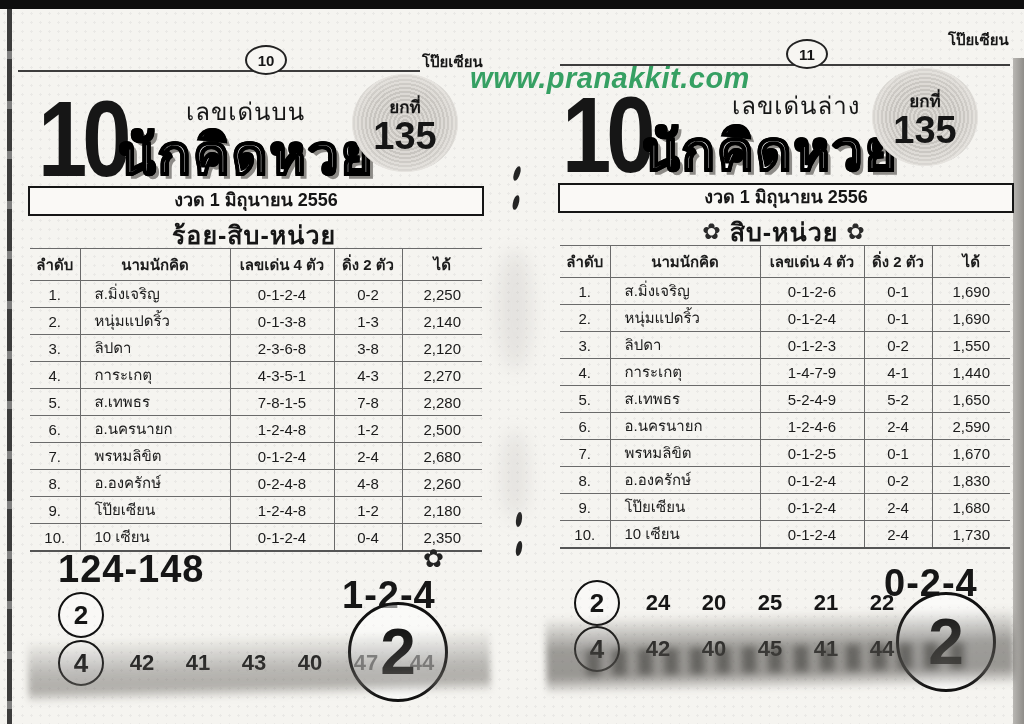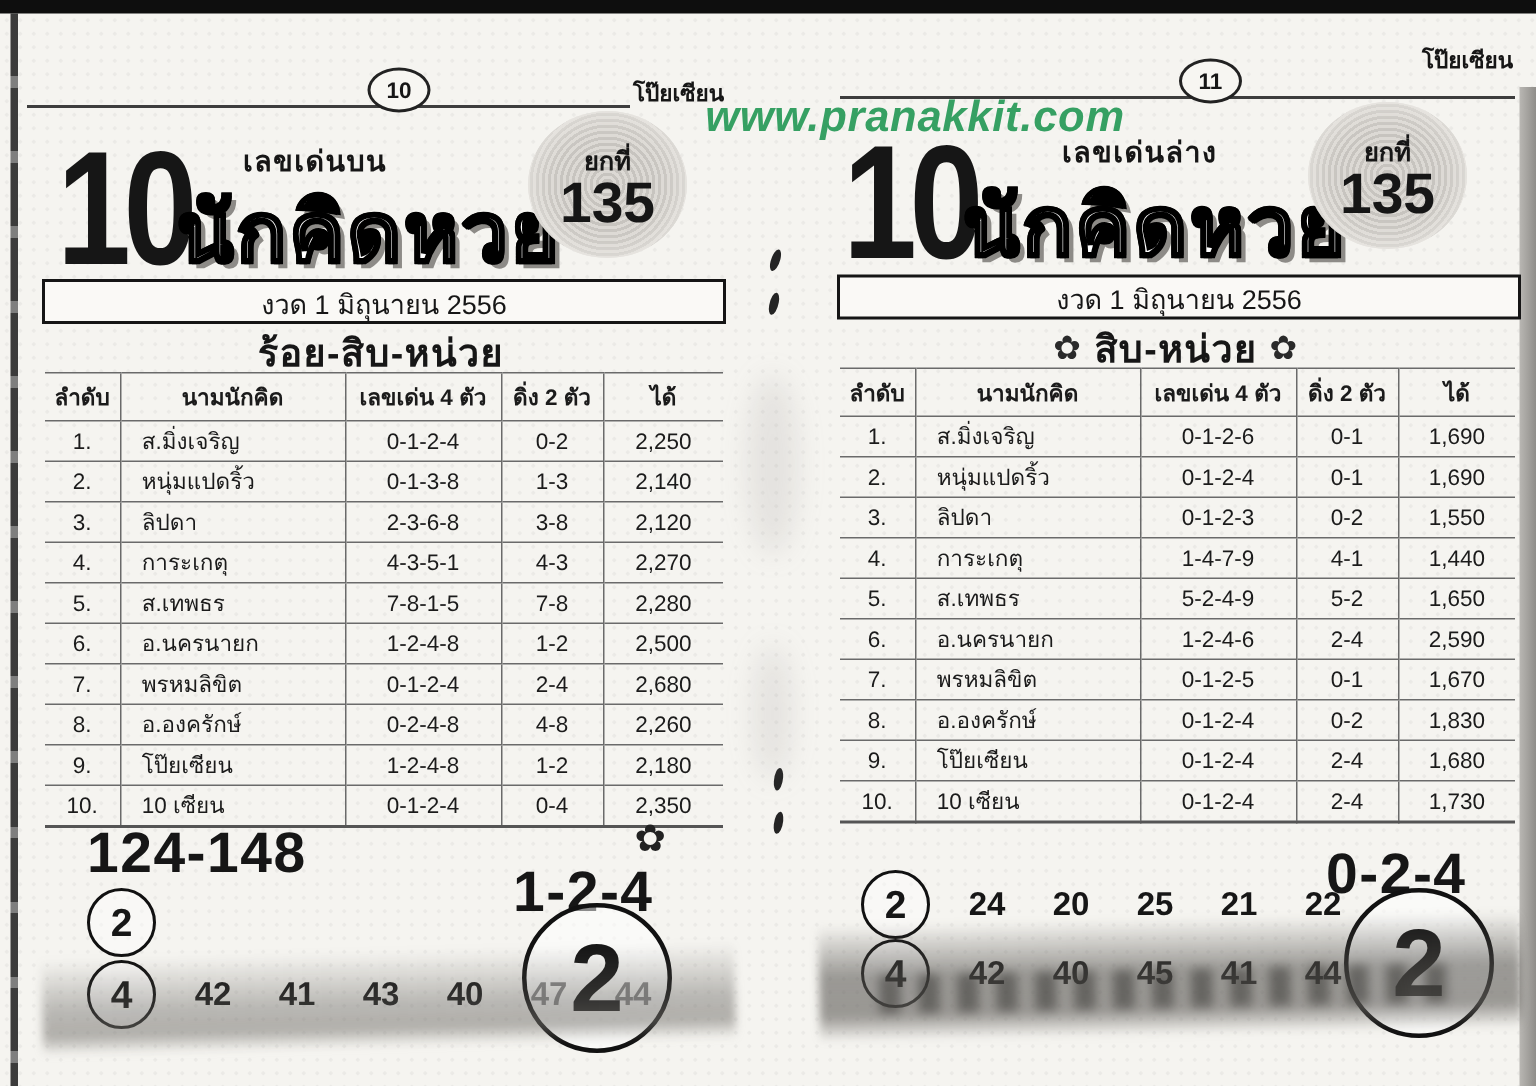--- a/index.html
+++ b/index.html
@@ -20,32 +20,32 @@
   .blob{position:absolute;border-radius:50%;filter:blur(9px);background:rgba(140,138,134,.16);}
   
   .rule{position:absolute;height:2px;background:#3d3d3d;}
   .page-oval{position:absolute;width:38px;height:26px;border:2px solid #222;border-radius:50%;
     display:flex;align-items:center;justify-content:center;font-size:15px;font-weight:700;background:#f7f6f2;}
   .brand{position:absolute;font-size:15px;font-weight:700;}
   .site-url{position:absolute;left:450px;top:62px;width:320px;text-align:center;
     font-size:29px;font-weight:800;font-style:italic;letter-spacing:.5px;}
   .big-ten{position:absolute;font-size:108px;font-weight:900;line-height:.76;
     transform:scaleX(.82);transform-origin:left top;letter-spacing:-6px;}
-  .edition{position:absolute;font-size:19px;font-weight:700;letter-spacing:1px;}
+  .edition{position:absolute;font-size:24px;font-weight:400;letter-spacing:1px;margin-left:24px;}
   .mast-title{position:absolute;font-size:55px;font-weight:900;letter-spacing:2px;line-height:1.0;
     color:#fff;-webkit-text-stroke:2.2px #000;
     text-shadow:-1px -1px 0 #000,1px -1px 0 #000,-1px 1px 0 #000,1px 1px 0 #000,4px 4px 0 #8d8b87;}
   .badge{position:absolute;width:106px;height:98px;border-radius:50%;
     display:flex;flex-direction:column;align-items:center;justify-content:center;
     background:repeating-radial-gradient(circle at 50% 50%, #dcd9d4 0 2px, #c7c4bf 2px 4px);
     box-shadow:inset 0 0 20px #efede9;}
   .badge .yok{font-size:17px;font-weight:700;}
   .badge .num{font-size:38px;font-weight:900;line-height:.85;}
   .date-banner{position:absolute;height:26px;border:2px solid #151515;background:#faf9f6;
-    display:flex;align-items:flex-start;justify-content:center;font-size:18px;font-weight:400;}
+    display:flex;align-items:flex-end;justify-content:center;font-size:18px;font-weight:700;}
   .section-title{position:absolute;text-align:center;font-size:25px;font-weight:900;letter-spacing:1px;}
   .section-title .flower{font-weight:400;font-size:22px;vertical-align:2px;padding:0 8px;color:#2a2a2a;}
   
   .sheet-table{border-collapse:collapse;width:100%;table-layout:fixed;border-bottom:2px solid #555;border-top:1px solid #6a6a6a;}
   .sheet-table th{height:31px;font-size:15px;font-weight:700;}
   .sheet-table td{height:26px;font-size:15px;}
   .sheet-table th,.sheet-table td{border-top:1px solid #6a6a6a;padding:0;text-align:center;color:#1b1b1b;}
   .sheet-table th+th,.sheet-table td+td{border-left:1px solid #6a6a6a;}
   .sheet-table td.c1{text-align:left;padding-left:14px;}
   

